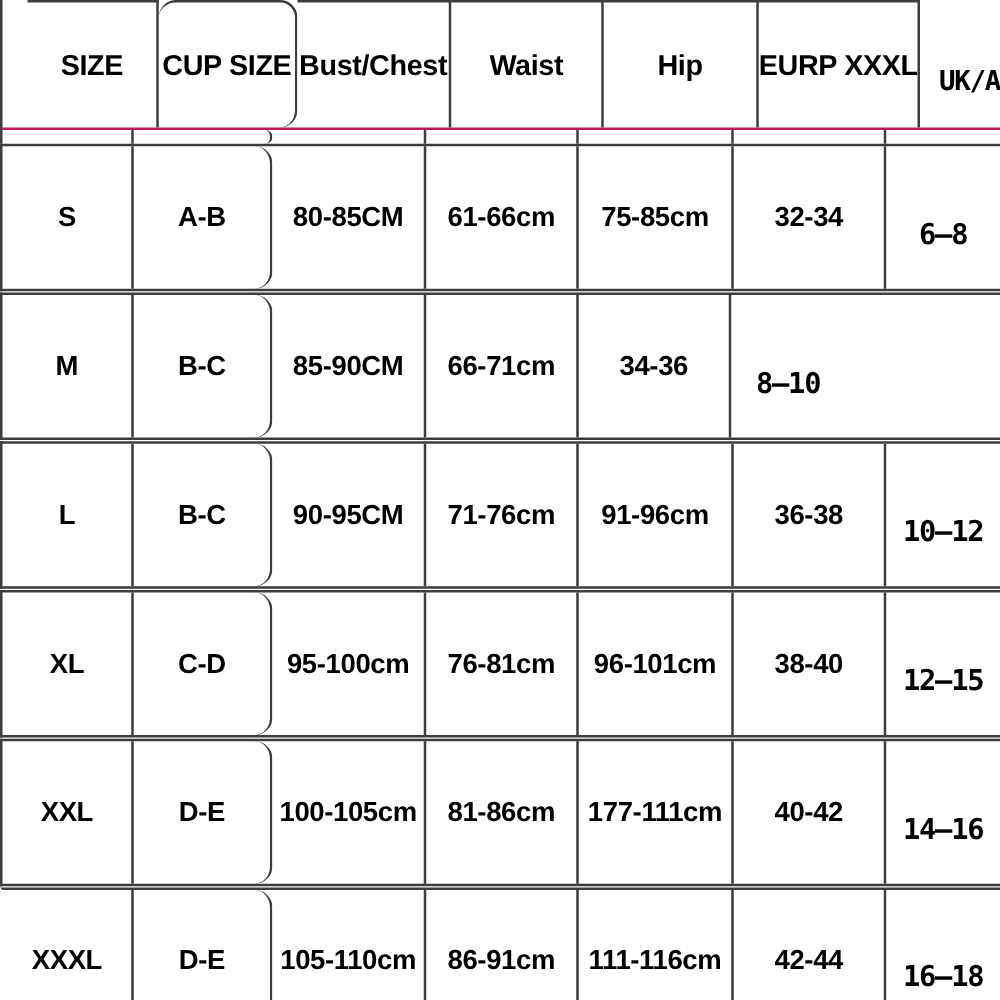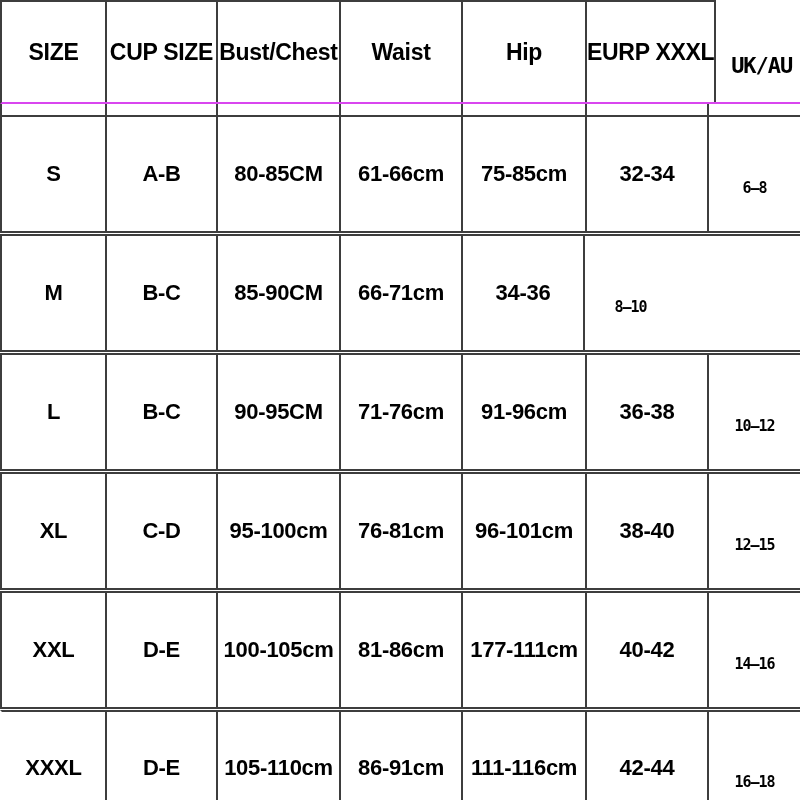--- a/index.html
+++ b/index.html
@@ -15,21 +15,22 @@
     font-family: "Liberation Sans", sans-serif;
     font-weight: 700;
     overflow: hidden;
   }
   .row {
     display: flex;
     border-left: 2px solid #3d3d3d;
   }
   .row.header {
     height: 102px;
-    border-bottom: 2px solid #d946ef;
+    border-bottom: 2px solid #be185d;
+    padding-left: 20px;
   }
   
   .row.header .cell { border-top: 2px solid #3d3d3d; }
   .row.header .cell.c6 { border-top: 2px solid transparent; }
 
   .row.spacer {
     height: 11px;
   }
   .row.body {
     height: 114px;
@@ -52,31 +53,31 @@
     border-right: 2px solid #3d3d3d;
     font-size: 22px;
     letter-spacing: -0.3px;
     white-space: nowrap;
   }
   .row.header .cell { font-size: 23px; }
   .cell.c6 { border-right: none; margin-top: 27px; }
 
   
   .c0 { flex: 0 0 105px; }
-  .c1 { flex: 0 0 111px; }
+  .c1 { flex: 0 0 111px; border-radius: 14px; }
   .c2 { flex: 0 0 123px; text-align: center; }
   .c3 { flex: 0 0 122px; }
   .c4 { flex: 0 0 124px; }
   .c5 { flex: 0 0 122px; }
   .c6 { flex: 0 0 91px; }
 
   
   .cell.c6 {
     font-family: "DejaVu Sans Mono", monospace;
-    font-size: 15px;
+    font-size: 23px;
     letter-spacing: -1px;
   }
   .row.header .cell.c6 { font-size: 22px; }
 </style>
 </head>
 <body>
 
 <div class="size-chart">
 
   <div class="row header">

